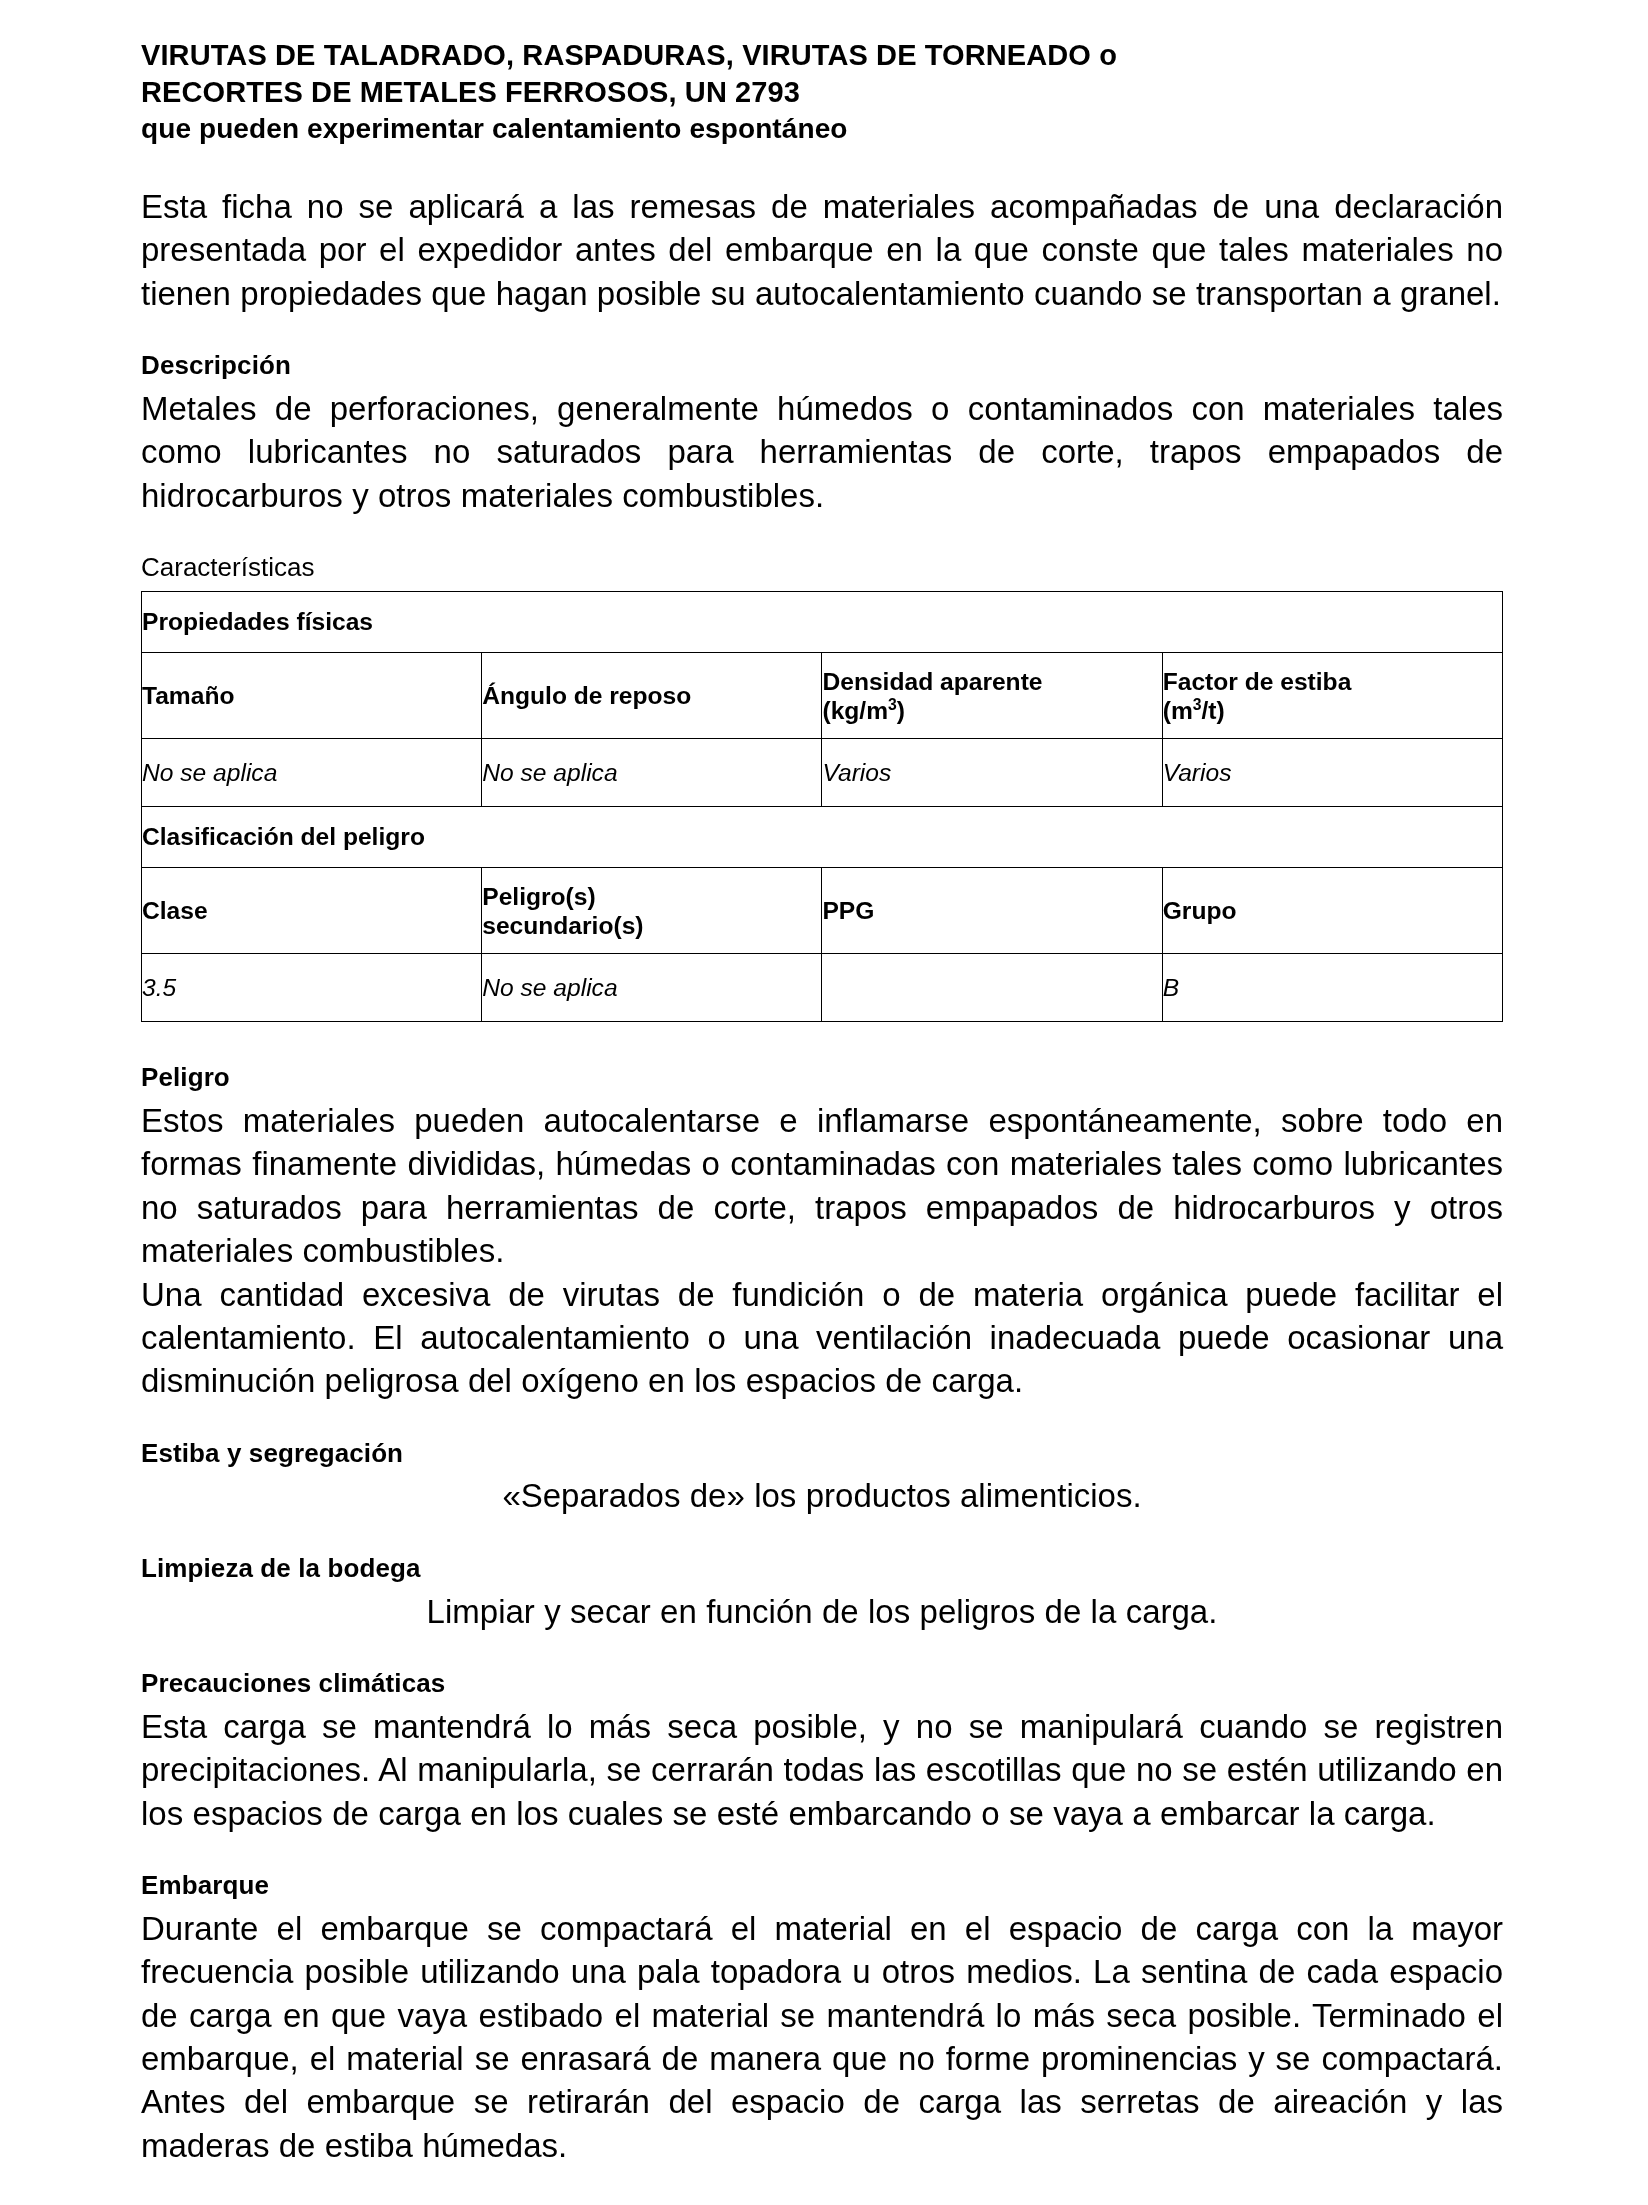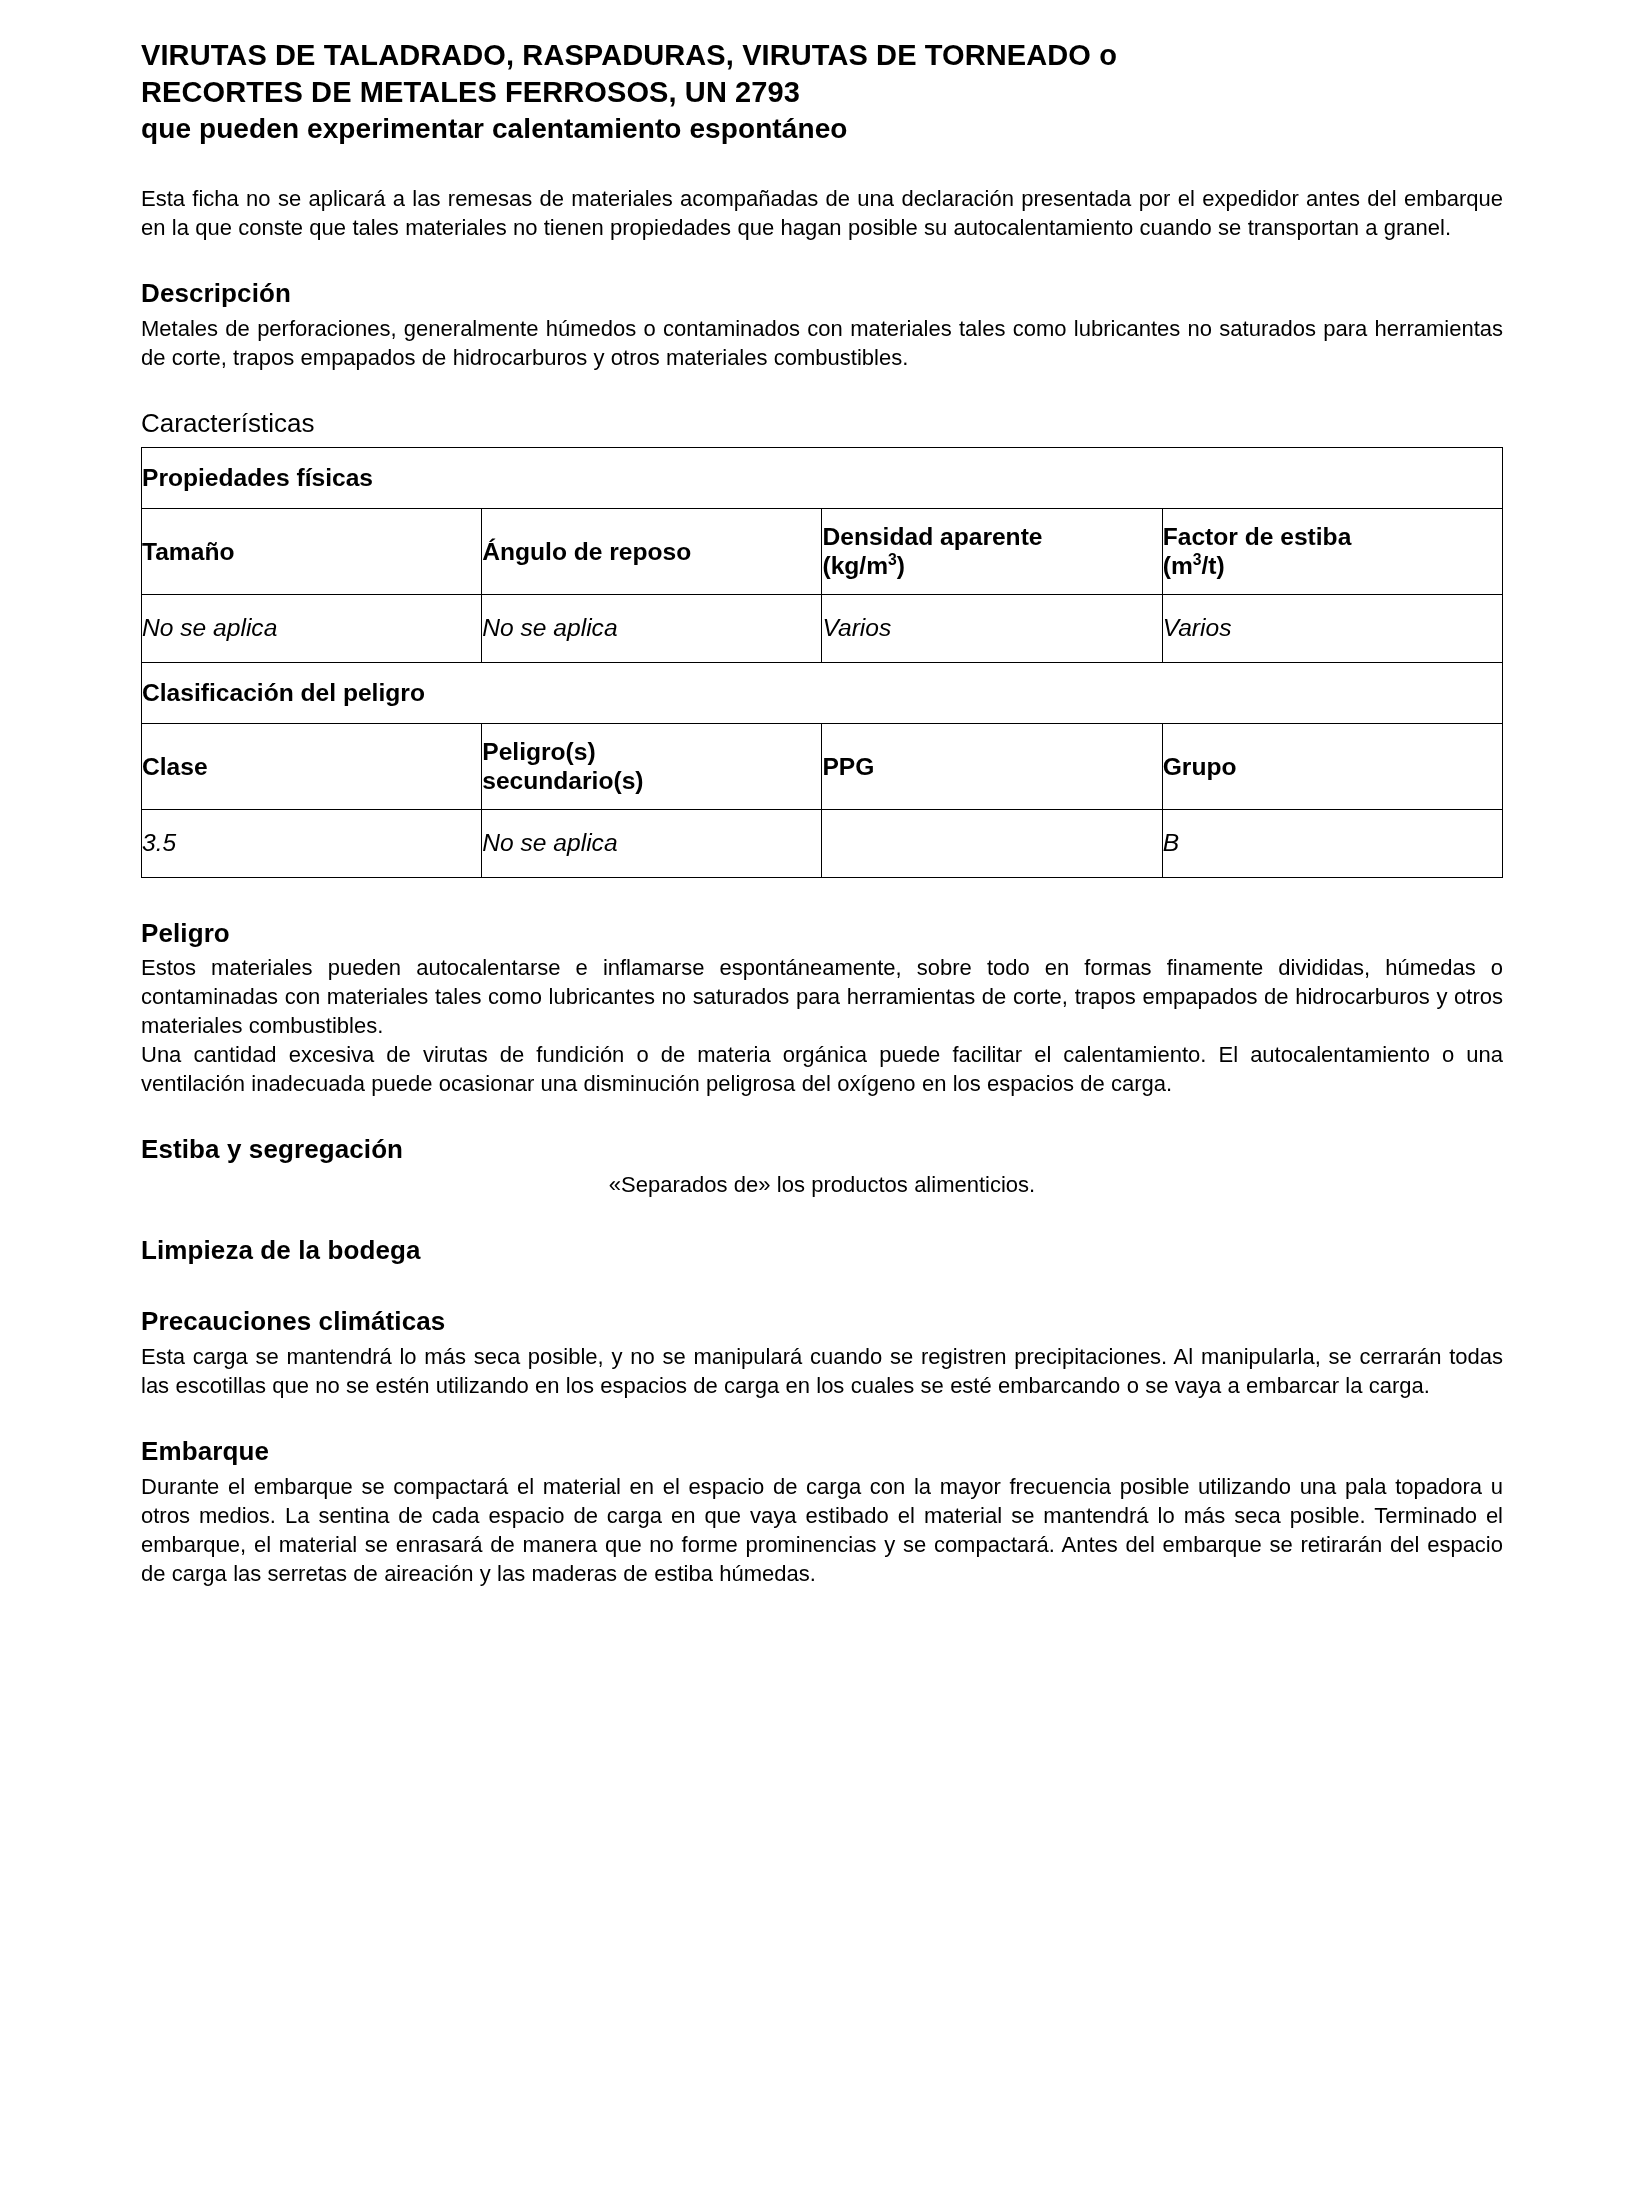--- a/index.html
+++ b/index.html
@@ -44,21 +44,21 @@
   .doc-title .line.l1,
   .doc-title .line.l2 {
     text-transform: none;
   }
   .doc-title .line.l3 {
     font-size: 28px;
   }
 
   
   .para {
-    font-size: 22px;
+    font-size: 33px;
     line-height: 1.315;
     text-align: justify;
     margin: 0;
     hyphens: none;
     word-spacing: 0.2px;
   }
   .para.last-left { text-align: center; }
 
   .gap-intro { height: 38px; }
 
@@ -204,20 +204,21 @@
     <p class="para">Una cantidad excesiva de virutas de fundición o de materia orgánica puede facilitar el calentamiento. El autocalentamiento o una ventilación inadecuada puede ocasionar una disminución peligrosa del oxígeno en los espacios de carga.</p>
 
     <div class="h44"></div>
     <div class="section-head">Estiba y segregación</div>
     <div class="sp-after-head"></div>
     <p class="para last-left">«Separados de» los productos alimenticios.</p>
 
     <div class="h44"></div>
     <div class="section-head">Limpieza de la bodega</div>
     <div class="sp-after-head"></div>
+    <p class="para last-left">Limpiar y secar en función de los peligros de la carga.</p>
 
     <div class="h44"></div>
     <div class="section-head">Precauciones climáticas</div>
     <div class="sp-after-head"></div>
     <p class="para">Esta carga se mantendrá lo más seca posible, y no se manipulará cuando se registren precipitaciones. Al manipularla, se cerrarán todas las escotillas que no se estén utilizando en los espacios de carga en los cuales se esté embarcando o se vaya a embarcar la carga.</p>
 
     <div class="h44"></div>
     <div class="section-head">Embarque</div>
     <div class="sp-after-head"></div>
     <p class="para">Durante el embarque se compactará el material en el espacio de carga con la mayor frecuencia posible utilizando una pala topadora u otros medios. La sentina de cada espacio de carga en que vaya estibado el material se mantendrá lo más seca posible. Terminado el embarque, el material se enrasará de manera que no forme prominencias y se compactará. Antes del embarque se retirarán del espacio de carga las serretas de aireación y las maderas de estiba húmedas.</p>

